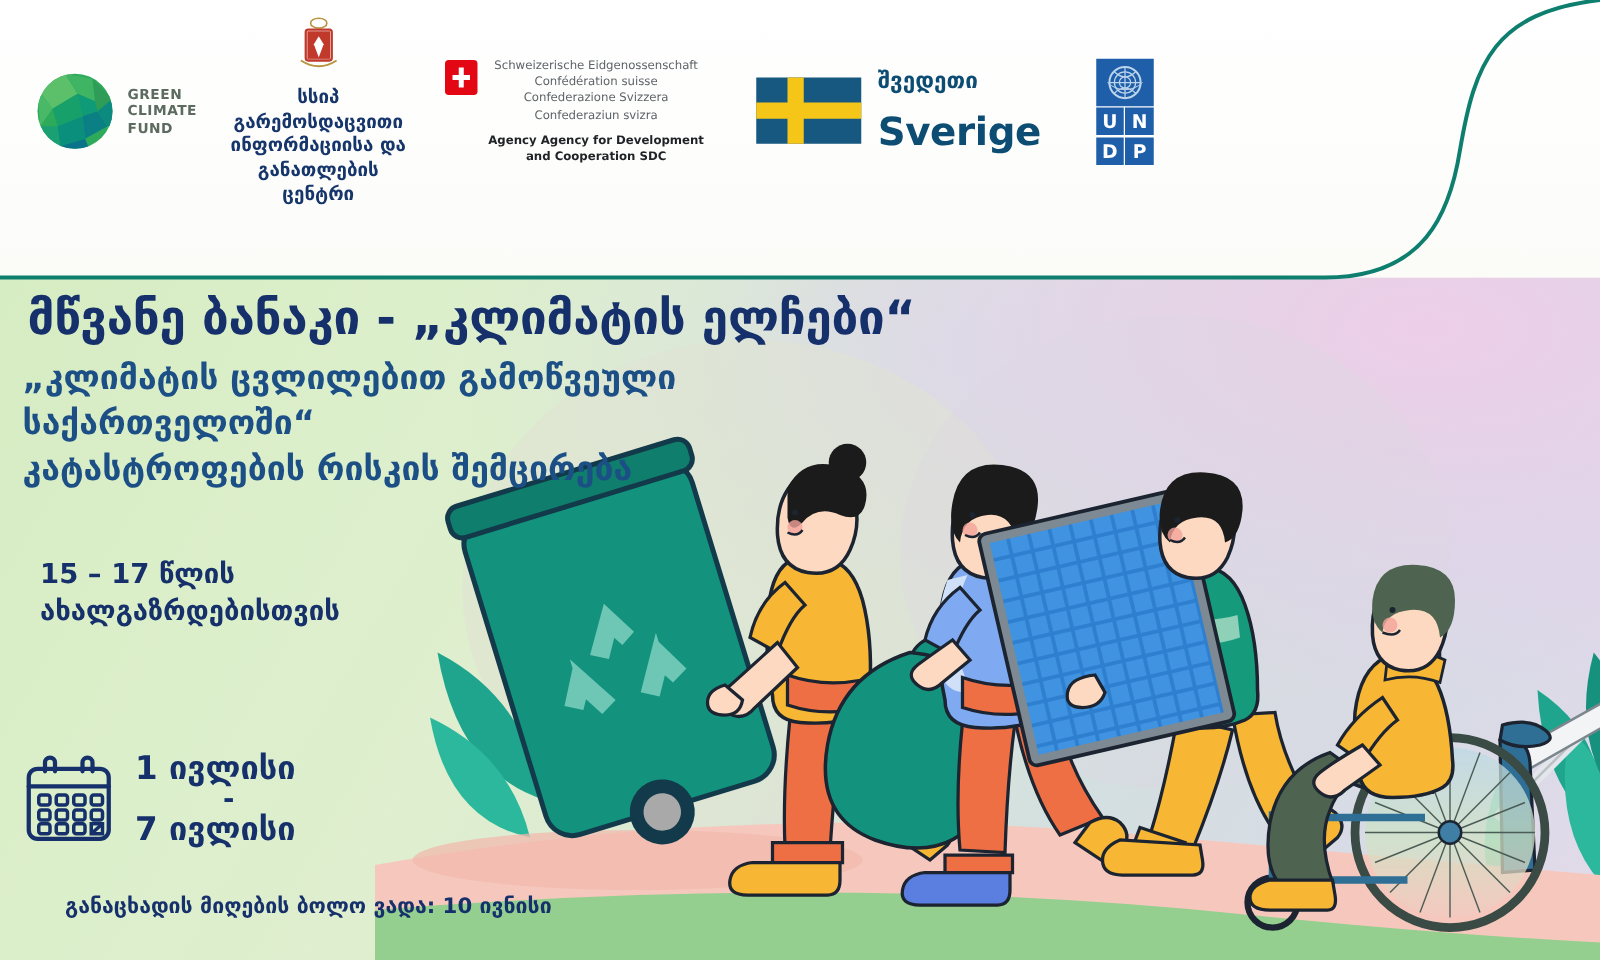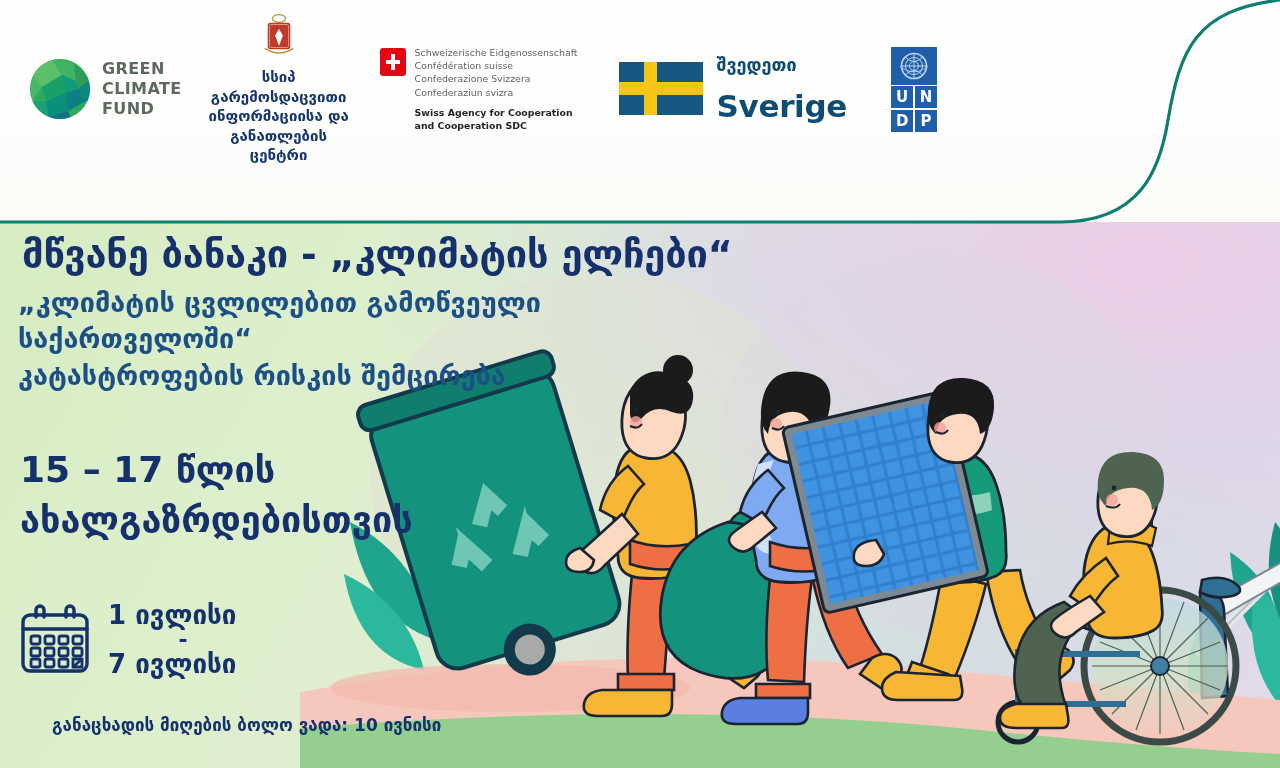--- a/index.html
+++ b/index.html
@@ -19,41 +19,41 @@
   .logo-row{
     position:absolute;left:0;top:34px;width:1050px;height:110px;
     display:flex;align-items:center;
   }
 
   
   .logo-gcf{display:flex;align-items:center;margin-left:28px;}
   .gcf-orb{width:64px;height:64px;position:relative;}
   .gcf-orb svg{display:block;}
   .gcf-text{
-    margin-left:10px;color:#5d6a60;font-weight:bold;font-size:16px;
+    margin-left:10px;color:#5d6a60;font-weight:bold;font-size:11px;
     line-height:1.24;letter-spacing:.4px;
   }
 
   
   .logo-moe{display:flex;flex-direction:column;align-items:center;margin-left:34px;width:150px;}
   .crest{width:52px;height:52px;}
   .ge-caption{
     margin-top:4px;color:#15356b;font-weight:bold;font-size:9.6px;
     line-height:1.3;text-align:center;
   }
 
   
   .logo-eic{display:flex;flex-direction:column;align-items:center;margin-left:22px;width:150px;}
   .ge-caption2{
     margin-top:4px;color:#15356b;font-weight:bold;font-size:15px;
     line-height:1.3;text-align:center;
   }
 
   
-  .logo-sdc{display:flex;align-items:flex-start;margin-left:26px;}
+  .logo-sdc{display:flex;align-items:flex-start;margin-left:26px;text-align:center;}
   .swiss-flag{
     width:26px;height:28px;background:#e30613;border-radius:3px;
     position:relative;flex:0 0 auto;margin-top:2px;
   }
   .swiss-flag:before,.swiss-flag:after{
     content:"";position:absolute;background:#fff;
   }
   .swiss-flag:before{left:11px;top:6px;width:4px;height:16px;}
   .swiss-flag:after{left:6px;top:12px;width:14px;height:4px;}
   .sdc-lines{margin-left:9px;}
@@ -97,22 +97,22 @@
   .title{
     position:absolute;left:22px;top:12px;width:900px;
     color:#15306b;font-weight:bold;font-size:38px;line-height:1.08;
     letter-spacing:-.2px;white-space:nowrap;
   }
   .subtitle{
     position:absolute;left:18px;top:63px;width:660px;
     color:#1b4f86;font-weight:bold;font-size:27px;line-height:1.35;
   }
   .agerange{
-    position:absolute;left:20px;top:223px;width:620px;
-    color:#15306b;font-weight:bold;font-size:36px;line-height:1.38;
+    position:absolute;left:32px;top:223px;width:620px;
+    color:#15306b;font-weight:bold;font-size:22px;line-height:1.38;
   }
 
   
   .calblock{position:absolute;left:18px;top:380px;display:flex;align-items:center;z-index:5;}
   .cal-icon{width:74px;height:74px;flex:0 0 auto;}
   .cal-dates{
     margin-left:16px;color:#15306b;font-weight:bold;font-size:26px;
     line-height:1.02;text-align:left;
   }
   .cal-dash{font-size:22px;line-height:1;display:block;text-align:center;width:150px;}
@@ -182,21 +182,21 @@
       </div>
 
       <div class="logo-sdc">
         <div class="swiss-flag"></div>
         <div class="sdc-lines">
           <div class="sdc-lang">Schweizerische Eidgenossenschaft</div>
           <div class="sdc-lang">Confédération suisse</div>
           <div class="sdc-lang">Confederazione Svizzera</div>
           <div class="sdc-lang">Confederaziun svizra</div>
           <div class="sdc-en">
-            <div>Swiss Agency for Cooperation</div>
+            <div>Agency Agency for Development</div>
             <div>and Cooperation SDC</div>
           </div>
         </div>
       </div>
 
       <div class="logo-se">
         <div class="se-flag"></div>
         <div class="se-text">
           <div class="se-ka">შვედეთი</div>
           <div class="se-en">Sverige</div>

